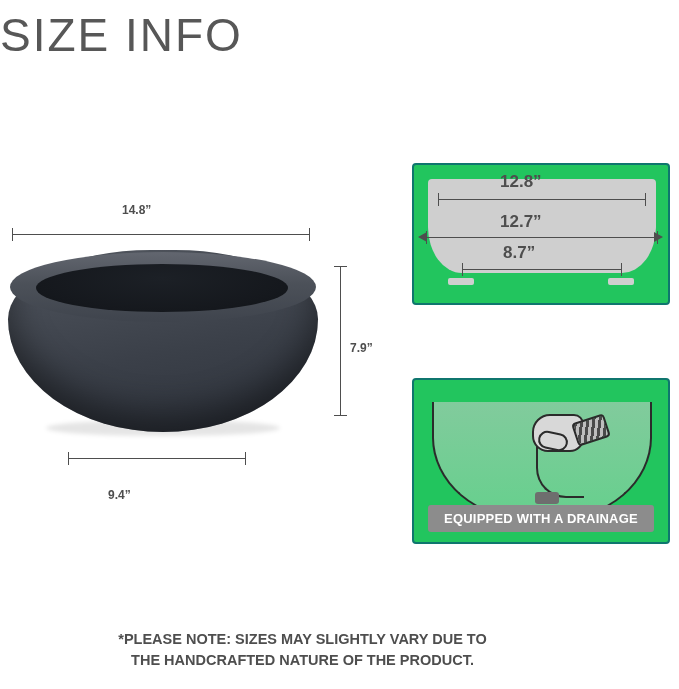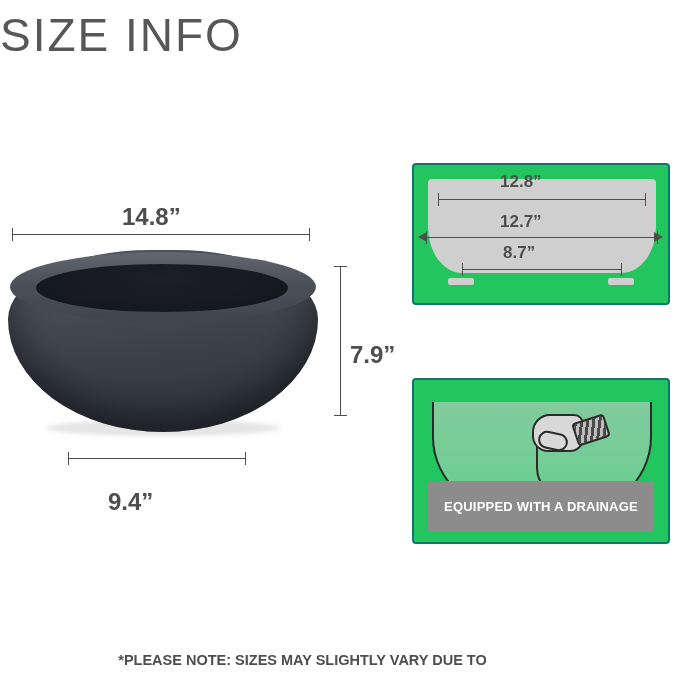--- a/index.html
+++ b/index.html
@@ -25,21 +25,21 @@
     text-align: left;
     font-size: 46px;
     font-weight: normal;
     letter-spacing: 2px;
     color: #575757;
   }
 
   
   .dim-label {
     position: absolute;
-    font-size: 24px;
+    font-size: 12px;
     font-weight: bold;
     color: #4e4e4e;
     white-space: nowrap;
   }
   .dim-label.small {
     font-size: 17px;
   }
 
   
   .planter-wrap {
@@ -235,21 +235,21 @@
     border-bottom: 2px solid #2b2b2b;
     border-radius: 0 0 0 30px;
   }
   .caption-bar {
     position: absolute;
     left: 14px;
     bottom: 10px;
     width: 226px;
     background: #8c8c8c;
     border-radius: 3px;
-    padding: 18px 4px;
+    padding: 6px 4px;
     box-sizing: border-box;
     text-align: center;
     color: #ffffff;
     font-size: 13px;
     font-weight: bold;
     line-height: 15px;
     letter-spacing: 0.2px;
     margin-top: 43px;
   }
 
@@ -316,13 +316,14 @@
     <div class="hand-thumb"></div>
     <div class="stopper-grip"></div>
   </div>
   <div class="caption-bar">
     <div>EQUIPPED WITH A DRAINAGE</div>
   </div>
 </div>
 
 <div class="note">
   <div>*PLEASE NOTE: SIZES MAY SLIGHTLY VARY DUE TO</div>
+  <div>THE HANDCRAFTED NATURE OF THE PRODUCT.</div>
 </div>
 
 </body></html>

